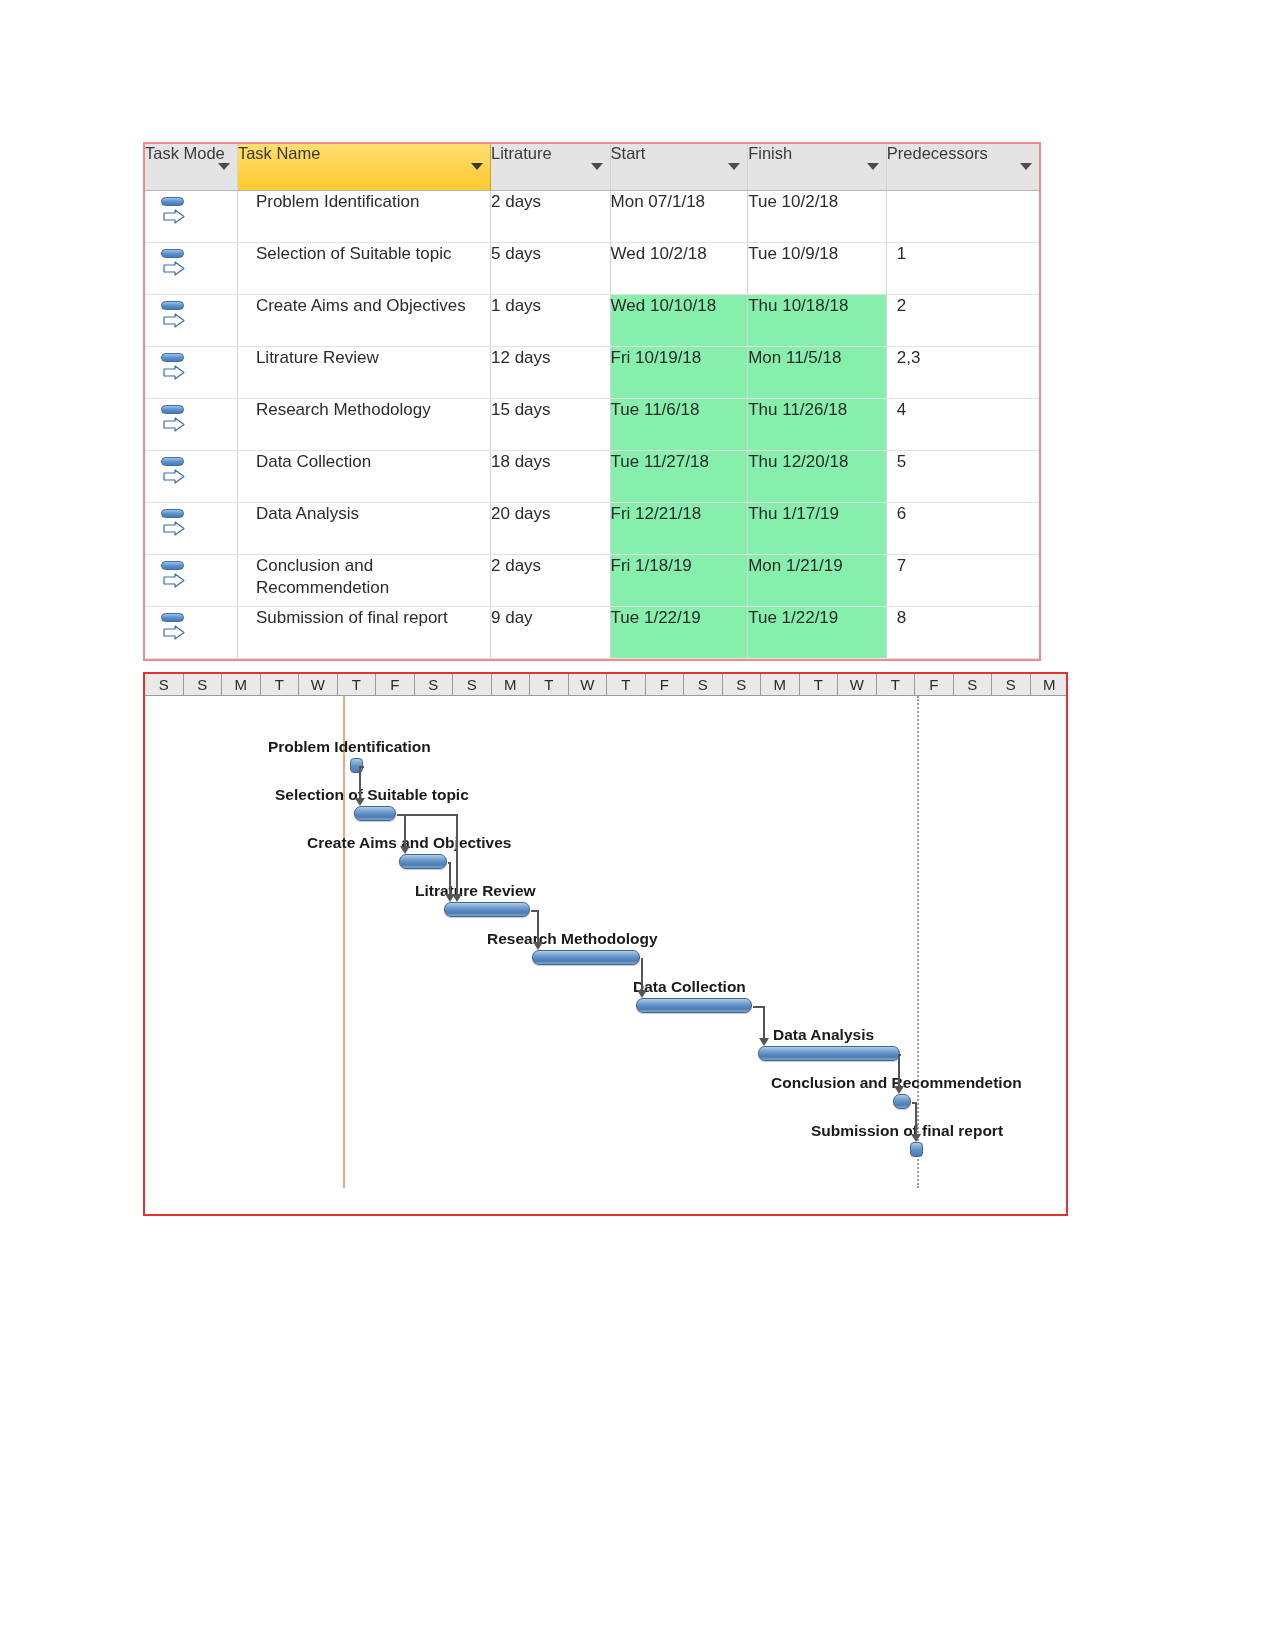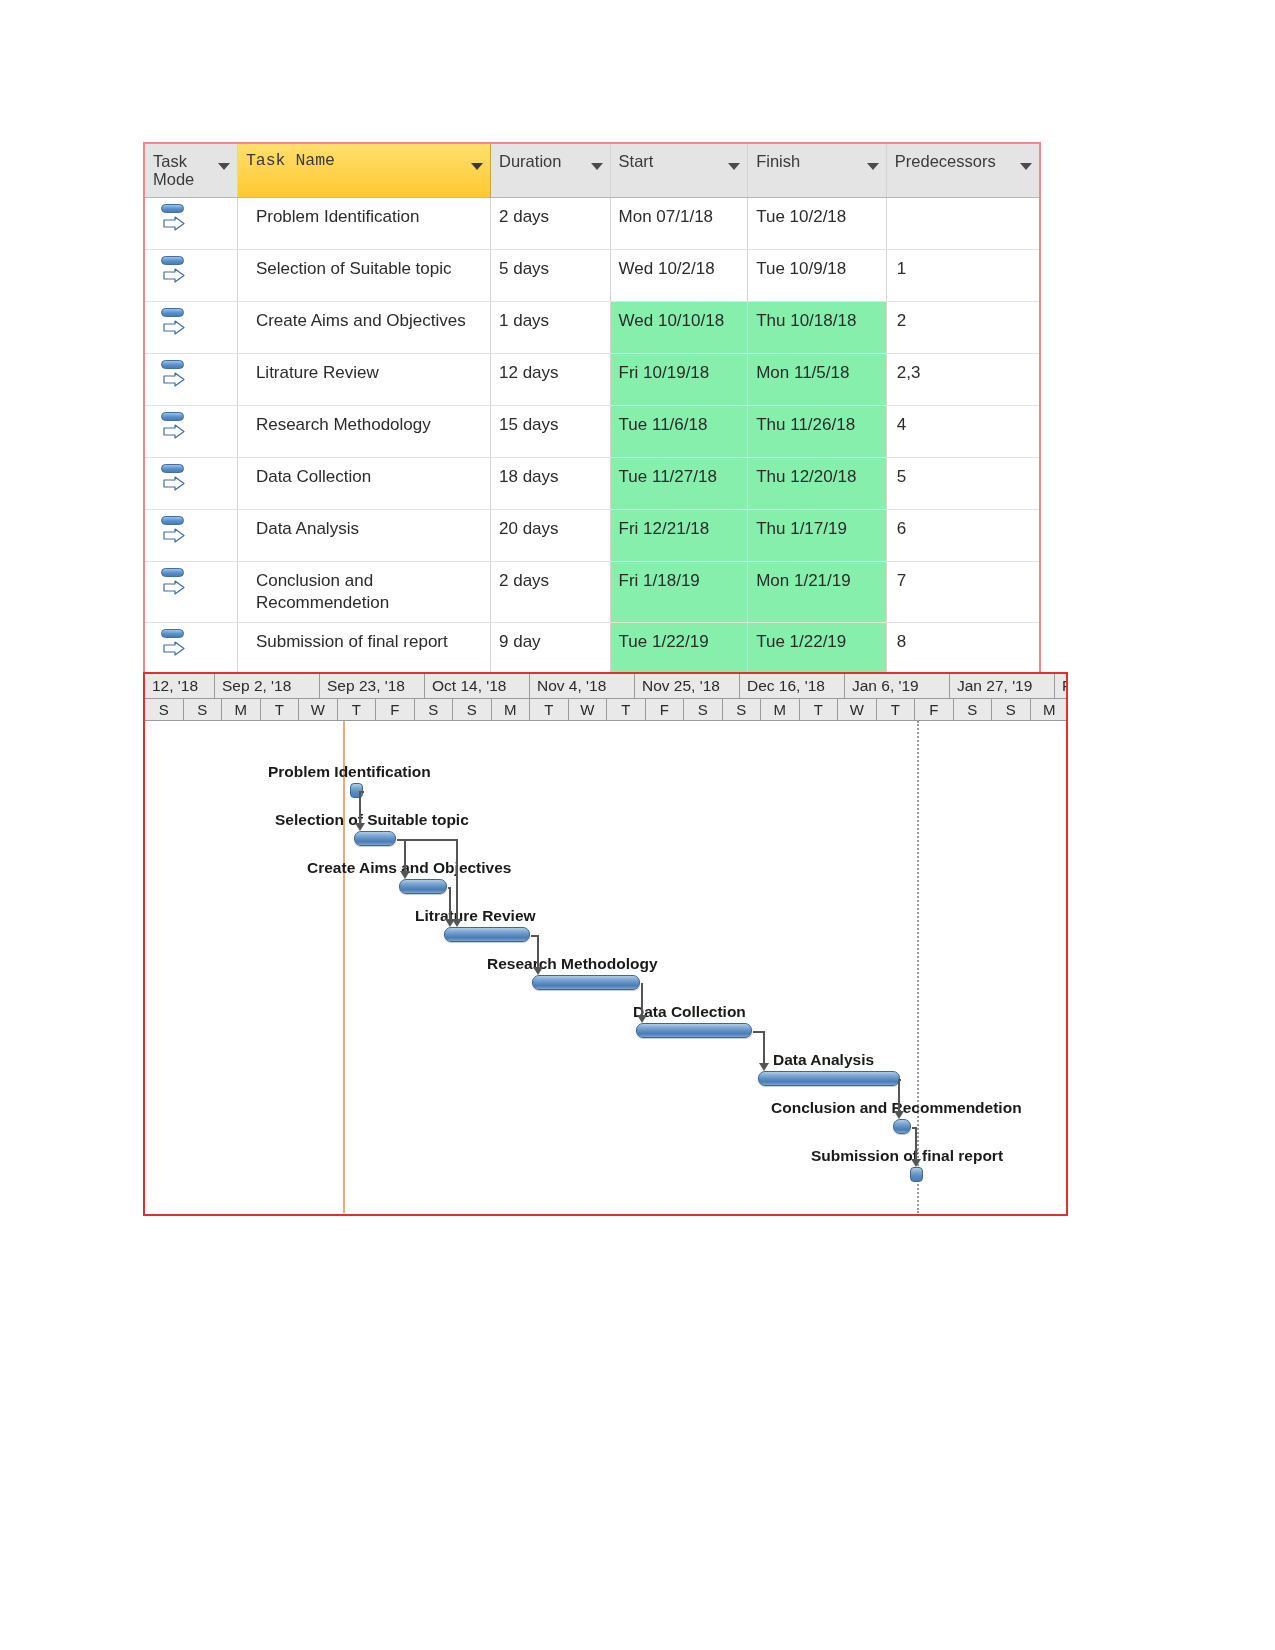--- a/index.html
+++ b/index.html
@@ -23,42 +23,41 @@
   table.task-table {
     border-collapse: collapse;
     width: 100%;
     table-layout: fixed;
     background: #fff;
   }
   table.task-table th, table.task-table td {
     border-right: 1px solid #d4d4d4;
     border-bottom: 1px solid #e3e3e3;
     vertical-align: top;
-    padding: 8px;
+    padding: 0;
   }
   table.task-table tr th:last-child, table.task-table tr td:last-child { border-right: none; }
 
   thead th {
     background: #e4e4e4;
     border-bottom: 1px solid #b6b6b6 !important;
     height: 46px;
     position: relative;
     color: #3a3a3a;
     font-size: 16.5px;
     font-weight: normal;
     text-align: left;
     padding: 5px 22px 0 8px;
     line-height: 1.12;
   }
   thead th.th-taskname {
     background: linear-gradient(to bottom, #ffdf6e 0%, #ffd24c 55%, #ffc92e 100%);
     border-left: 1px solid #c9a33a;
     border-right: 1px solid #c9a33a;
     color: #3a3a3a;
-    font-family: Liberation Mono, monospace;
   }
   .hdr-caret {
     position: absolute;
     right: 7px; top: 19px;
     width: 0; height: 0;
     border-left: 6px solid transparent;
     border-right: 6px solid transparent;
     border-top: 7px solid #4b4b4b;
   }
   thead th.th-taskname .hdr-caret { border-top-color: #3a3a3a; }
@@ -178,21 +177,21 @@
         <tr>
           <th>
             <span>Task Mode</span>
             <span class="hdr-caret"></span>
           </th>
           <th class="th-taskname">
             <span>Task Name</span>
             <span class="hdr-caret"></span>
           </th>
           <th>
-            <span>Duration</span>
+            <span>Litrature</span>
             <span class="hdr-caret"></span>
           </th>
           <th>
             <span>Start</span>
             <span class="hdr-caret"></span>
           </th>
           <th>
             <span>Finish</span>
             <span class="hdr-caret"></span>
           </th>
@@ -309,32 +308,20 @@
             <td>9 day</td>
             <td class="hl">Tue 1/22/19</td>
             <td class="hl">Tue 1/22/19</td>
             <td class="cell-pred">8</td>
           </tr>
         </tbody>
     </table>
   </div>
 
   <div class="gantt-wrap">
-    <div class="tl-months" id="tl-months">
-        <div class="tl-cell" style="width: 70px;">12, '18</div>
-        <div class="tl-cell" style="width: 105px;">Sep 2, '18</div>
-        <div class="tl-cell" style="width: 105px;">Sep 23, '18</div>
-        <div class="tl-cell" style="width: 105px;">Oct 14, '18</div>
-        <div class="tl-cell" style="width: 105px;">Nov 4, '18</div>
-        <div class="tl-cell" style="width: 105px;">Nov 25, '18</div>
-        <div class="tl-cell" style="width: 105px;">Dec 16, '18</div>
-        <div class="tl-cell" style="width: 105px;">Jan 6, '19</div>
-        <div class="tl-cell" style="width: 105px;">Jan 27, '19</div>
-        <div class="tl-cell" style="width: 105px;">Feb</div>
-      </div>
     <div class="tl-days" id="tl-days">
         <div class="tl-cell day" style="width: 38.5px;">S</div>
         <div class="tl-cell day" style="width: 38.5px;">S</div>
         <div class="tl-cell day" style="width: 38.5px;">M</div>
         <div class="tl-cell day" style="width: 38.5px;">T</div>
         <div class="tl-cell day" style="width: 38.5px;">W</div>
         <div class="tl-cell day" style="width: 38.5px;">T</div>
         <div class="tl-cell day" style="width: 38.5px;">F</div>
         <div class="tl-cell day" style="width: 38.5px;">S</div>
         <div class="tl-cell day" style="width: 38.5px;">S</div>

